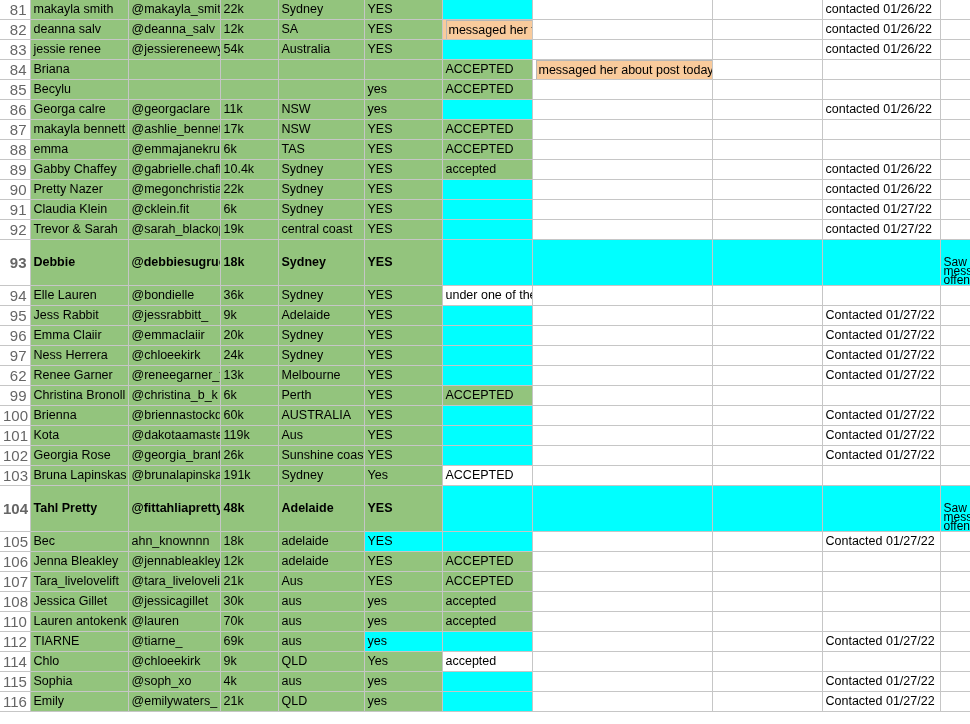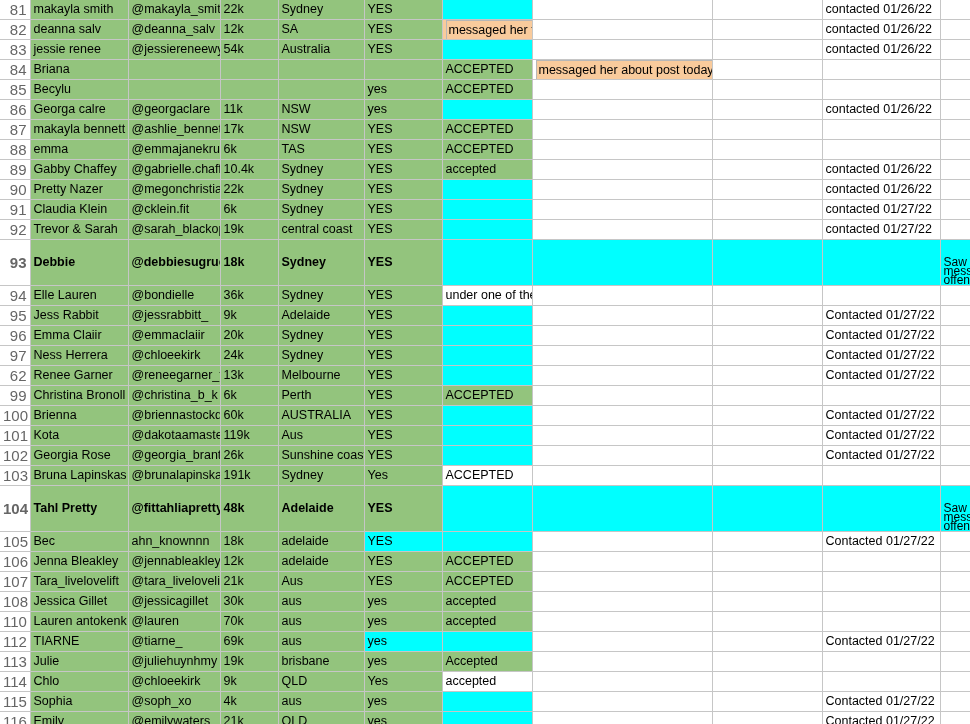--- a/index.html
+++ b/index.html
@@ -504,33 +504,20 @@
           <td class="f-green">69k</td>
           <td class="f-green">aus</td>
           <td class="f-cyan">yes</td>
           <td class="f-cyan"></td>
           <td class=""></td>
           <td></td>
           <td>Contacted 01/27/22</td>
           <td class=""></td>
         </tr>
         <tr>
-          <td class="rownum">113</td>
-          <td class="f-green">Julie</td>
-          <td class="f-green">@juliehuynhmy</td>
-          <td class="f-green">19k</td>
-          <td class="f-green"> brisbane</td>
-          <td class="f-green">yes</td>
-          <td class="f-green">Accepted</td>
-          <td class=""></td>
-          <td></td>
-          <td></td>
-          <td class=""></td>
-        </tr>
-        <tr>
           <td class="rownum">114</td>
           <td class="f-green">Chlo</td>
           <td class="f-green">@chloeekirk</td>
           <td class="f-green">9k</td>
           <td class="f-green">QLD</td>
           <td class="f-green">Yes</td>
           <td class="f-white">accepted</td>
           <td class=""></td>
           <td></td>
           <td></td>

